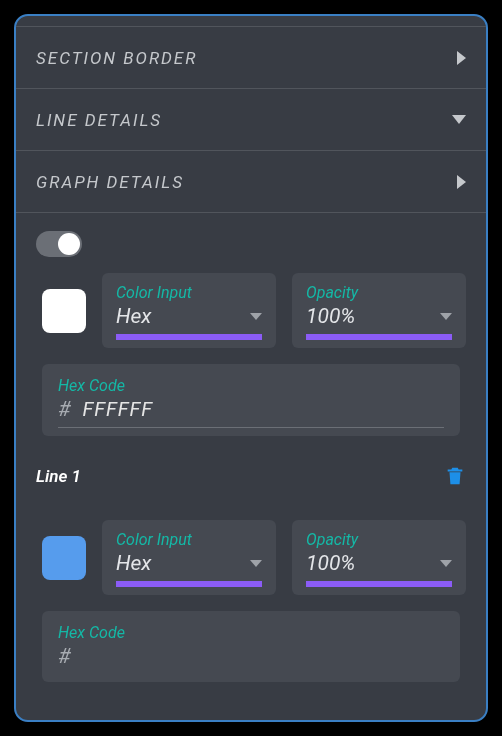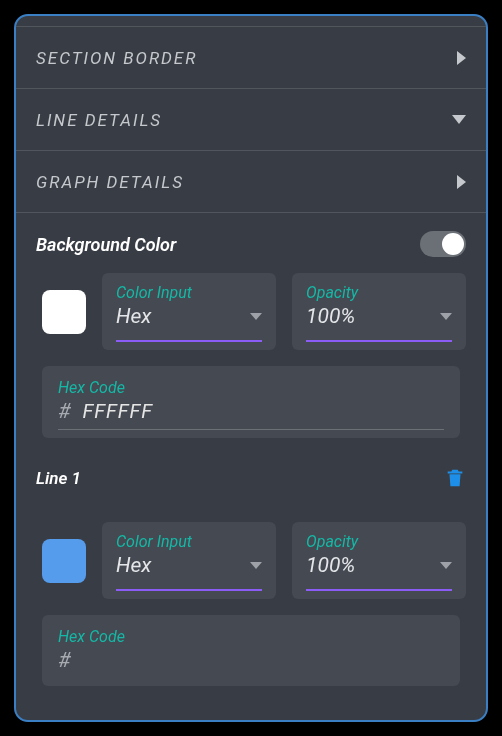--- a/index.html
+++ b/index.html
@@ -107,22 +107,22 @@
   }
   .field-label {
     font-size: 16px;
     color: #14b8a6;
     margin-bottom: 2px;
   }
   .field-value-row {
     display: flex;
     align-items: center;
     justify-content: space-between;
-    border-bottom: 2px solid #8b5cf6;
-    padding-bottom: 12px;
+    border-bottom: 6px solid #8b5cf6;
+    padding-bottom: 6px;
   }
   .field-value {
     font-size: 21px;
     color: #e4e6e9;
   }
   .hex-group {
     background: #454951;
     border-radius: 6px;
     padding: 12px 16px 8px 16px;
     margin-left: 6px;
@@ -190,21 +190,20 @@
   </div>
 
   <div class="row">
     <span>GRAPH DETAILS</span>
     <span class="chev-right"></span>
   </div>
 
   <div class="section-body">
 
     <div class="subhead">
-      <span class="subhead-label">Background Color</span>
       <div class="toggle"></div>
     </div>
 
     <div class="color-row">
       <div class="swatch swatch-white"></div>
       <div class="field-group">
         <div class="field-label">Color Input</div>
         <div class="field-value-row">
           <span class="field-value">Hex</span>
           <span class="chev-down-sm"></span>

